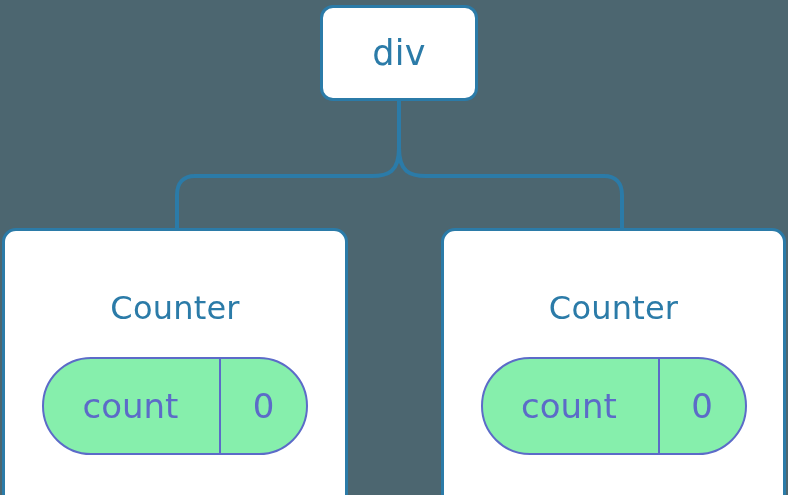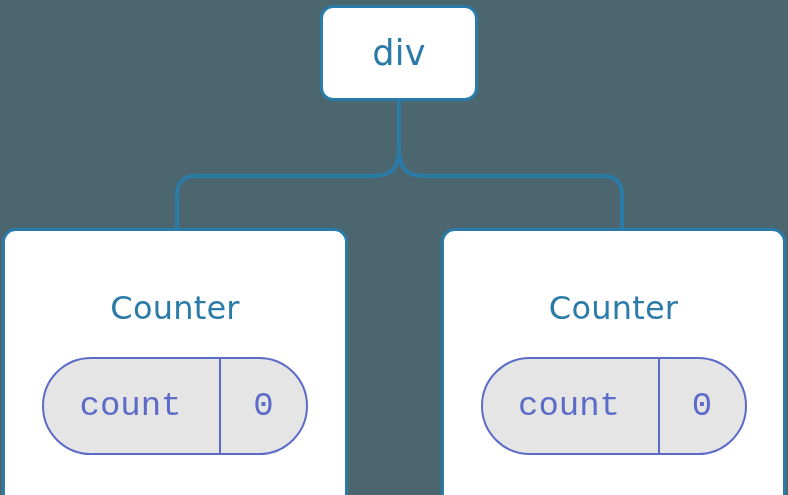--- a/index.html
+++ b/index.html
@@ -75,22 +75,21 @@
   }
   
   .state-pill {
     margin-top: 33px;
     height: 98px;
     box-sizing: border-box;
     display: flex;
     align-items: stretch;
     border: 2px solid #5c6bc8;
     border-radius: 52px;
-    background: #e5e5e5;
-    font-family: Liberation Mono, monospace;
+    background: #86efac;
   }
   #pill-left  { width: 266px; }
   #pill-right { width: 266px; }
 
   .pill-key, .pill-value {
     display: flex;
     align-items: center;
     justify-content: center;
     color: #5c6bc8;
     font-size: 34px;

